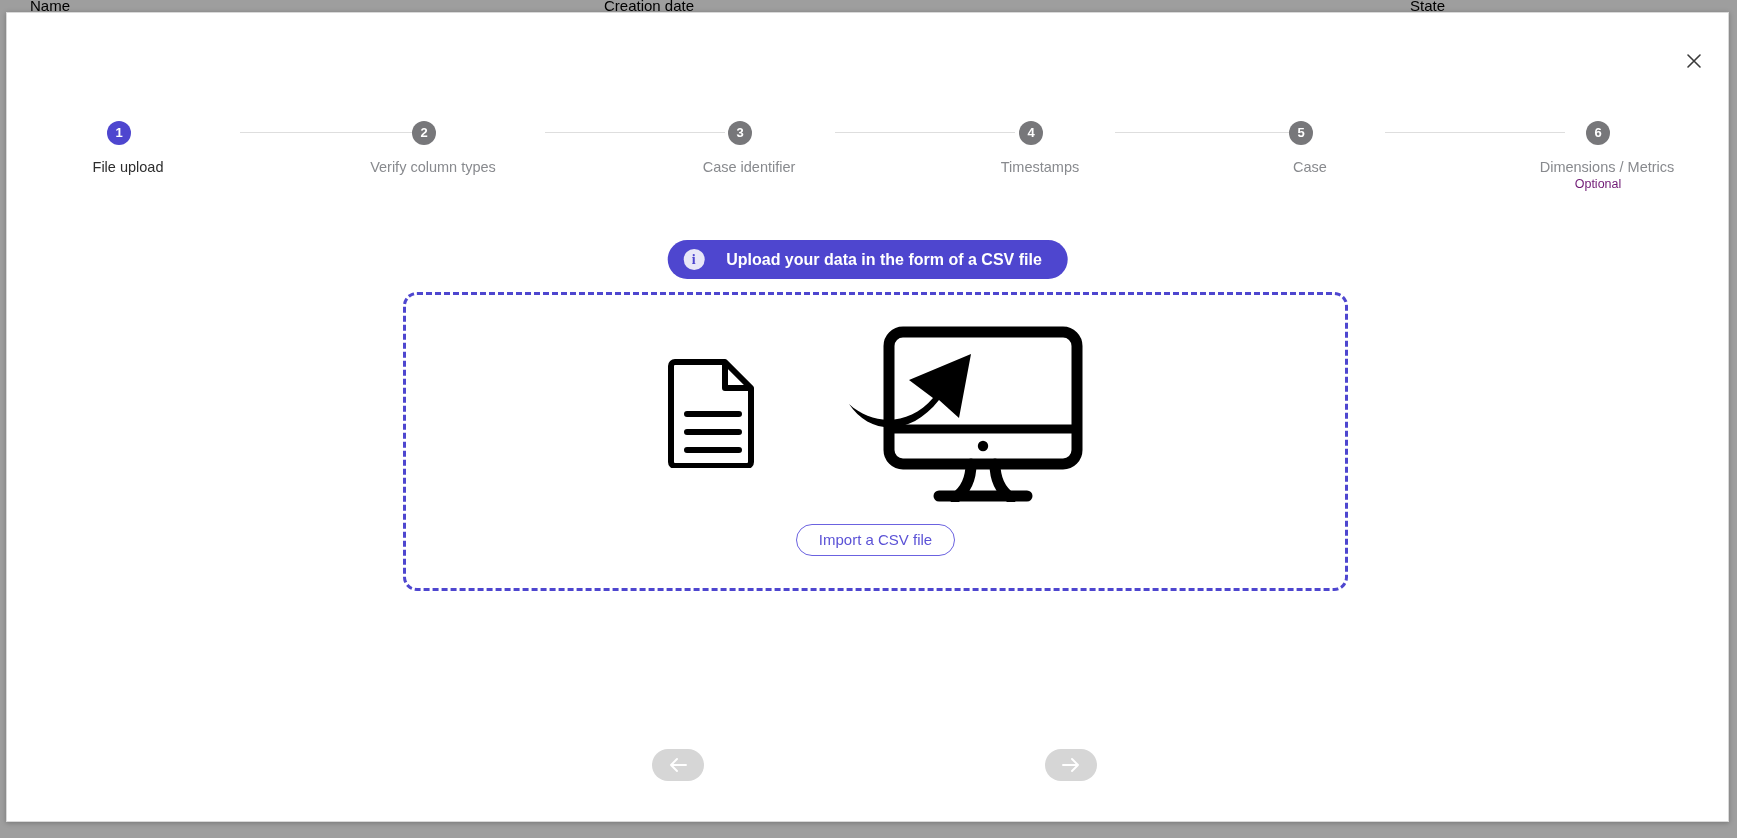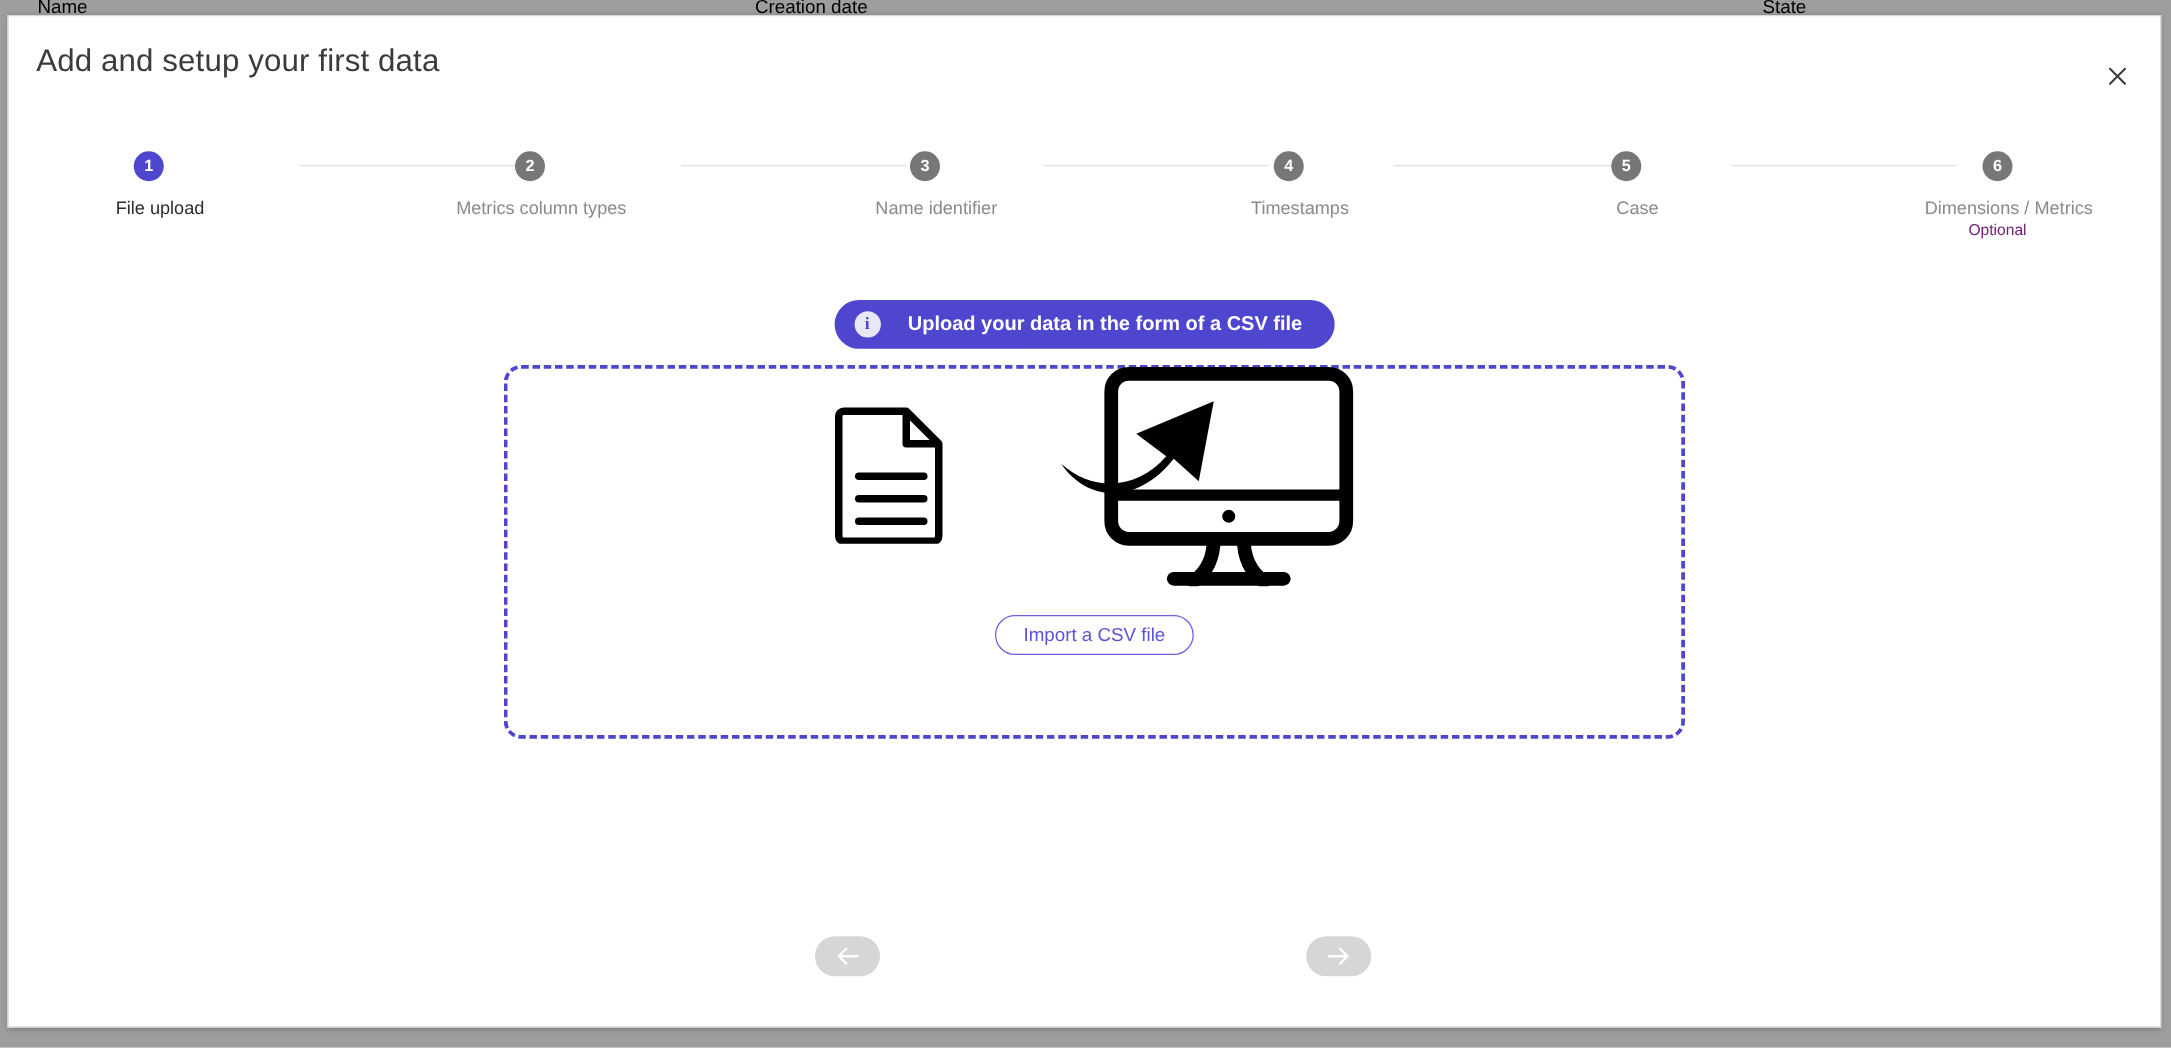--- a/index.html
+++ b/index.html
@@ -172,21 +172,21 @@
     position: absolute;
     left: 396px;
     top: 279px;
     width: 945px;
     height: 299px;
     border: 3px dashed #4e46cf;
     border-radius: 14px;
     display: flex;
     flex-direction: column;
     align-items: center;
-    justify-content: flex-start;
+    justify-content: center;
   }
   #dropzone-illustration {
     display: flex;
     align-items: center;
     justify-content: center;
     margin-top: -6px;
   }
   #import-button {
     margin-top: 18px;
     background: #ffffff;
@@ -231,21 +231,20 @@
 <div id="bg-page">
   <div id="bg-table-header">
     <span class="col" id="bg-col-name">Name</span>
     <span class="col" id="bg-col-date">Creation date</span>
     <span class="col" id="bg-col-state">State</span>
   </div>
 </div>
 
 <div id="modal">
 
-  <div id="modal-title">Add and setup your first data</div>
 
   <button id="close-button">
     <span>
       <svg width="20" height="20" viewBox="0 0 20 20" aria-hidden="true">
         <path d="M4 4 L16 16 M16 4 L4 16" stroke="#3a3a3a" stroke-width="1.6" stroke-linecap="round" fill="none"></path>
       </svg>
     </span>
   </button>
 
   <div id="stepper">
@@ -255,26 +254,26 @@
     <div class="step-connector" style="left:1108px;width:180px;"></div>
     <div class="step-connector" style="left:1378px;width:180px;"></div>
 
     <div class="step active" style="left:-8px;">
       <div class="step-bubble">1</div>
       <div class="step-label">File upload</div>
     </div>
 
     <div class="step" style="left:297px;">
       <div class="step-bubble">2</div>
-      <div class="step-label">Metrics column types</div>
+      <div class="step-label">Verify column types</div>
     </div>
 
     <div class="step" style="left:613px;">
       <div class="step-bubble">3</div>
-      <div class="step-label">Name identifier</div>
+      <div class="step-label">Case identifier</div>
     </div>
 
     <div class="step" style="left:904px;">
       <div class="step-bubble">4</div>
       <div class="step-label">Timestamps</div>
     </div>
 
     <div class="step" style="left:1174px;">
       <div class="step-bubble">5</div>
       <div class="step-label">Case</div>

